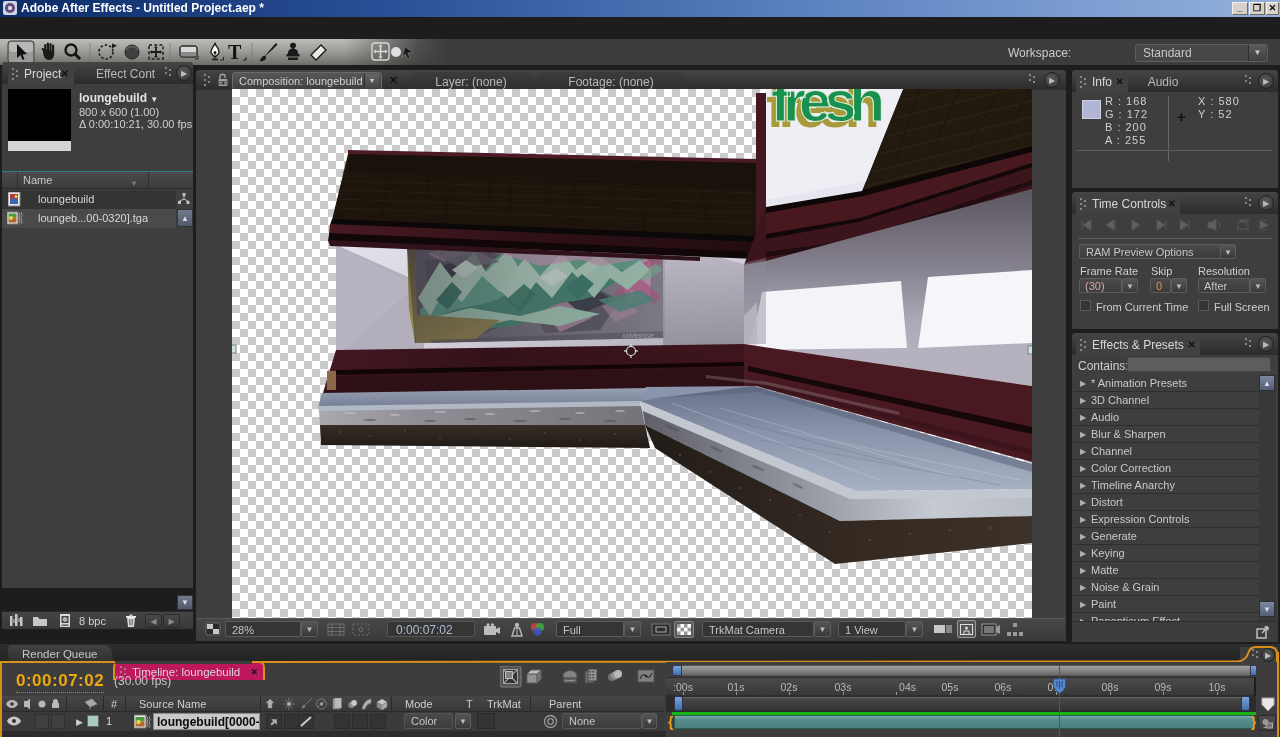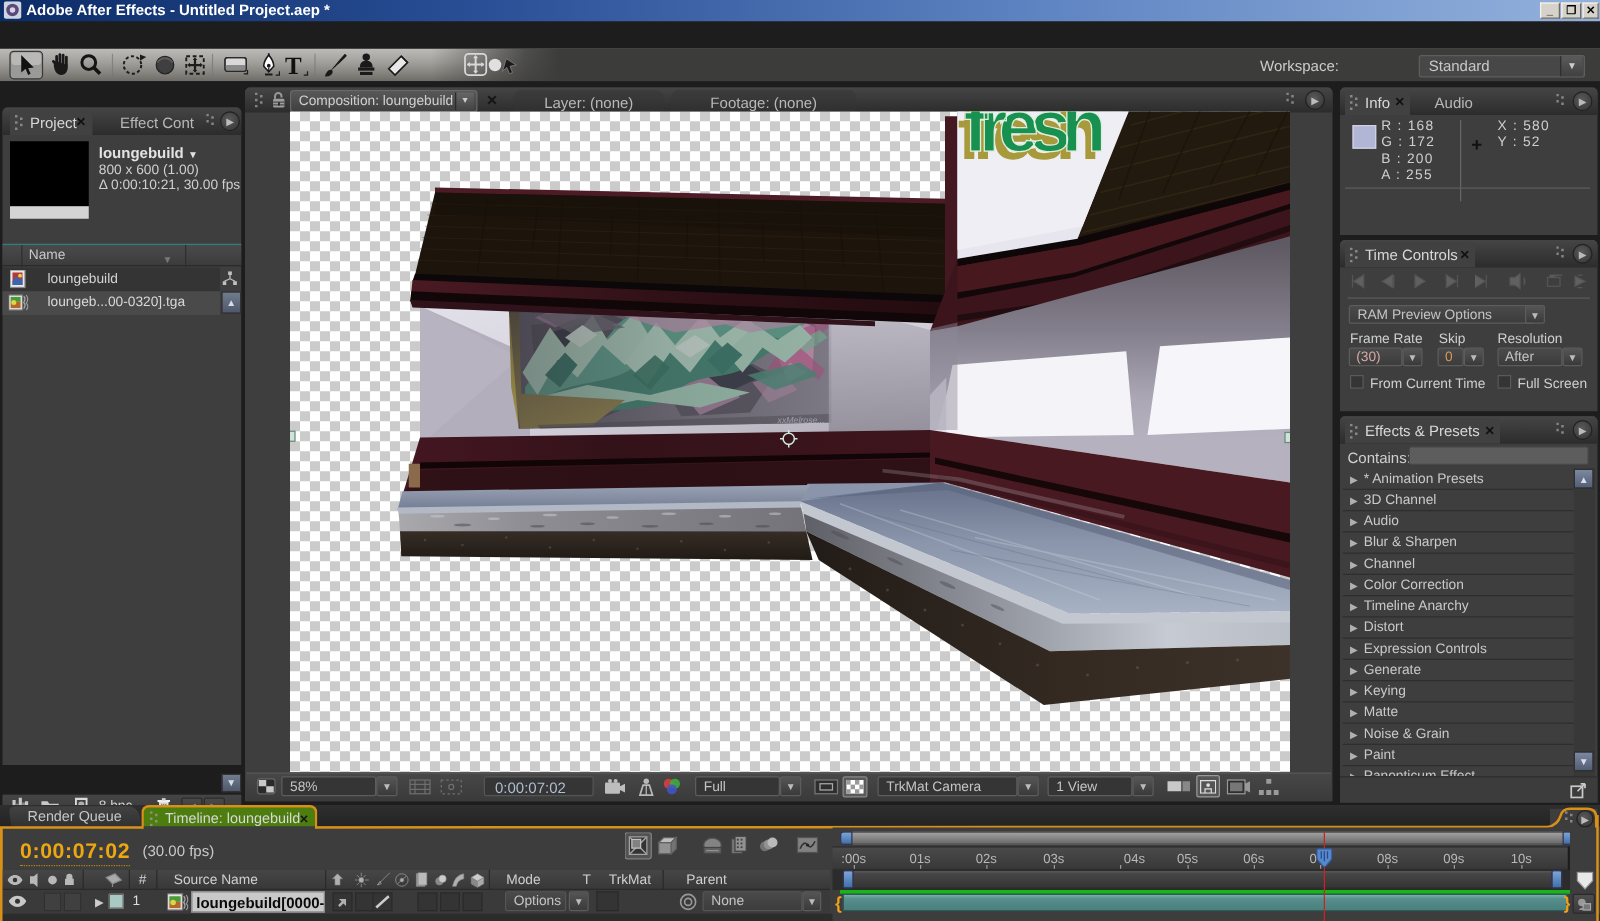--- a/index.html
+++ b/index.html
@@ -145,21 +145,21 @@
     </g>
     <circle cx="396" cy="13" r="5" fill="#e0e0e0"></circle>
     <path d="M405 8 L413 13 L408 14 L410 19 L407.5 20 L405.5 15 L402 18 Z" fill="#1a1a1a" stroke="#888" stroke-width=".6"></path>
   </svg>
   <div id="wslabel" class="abs">Workspace:</div>
   <div id="wsbox" class="abs">Standard</div>
   <div id="wsarrow" class="abs">▼</div>
 
   <div class="abs" style="left:0;top:65px;width:1280px;height:672px;background:#1d1d1d"></div>
 
-  <div id="projpanel" class="abs panel" style="left:2px;top:86px;width:191px;height:526px">
+  <div id="projpanel" class="abs panel" style="left:2px;top:62px;width:191px;height:526px">
     <div class="tabbar">
       <div class="tab-active" style="left:6px;width:66px">
         <svg class="grip" style="position:absolute;left:4px;top:4px" viewBox="0 0 11 12">
           <g fill="#999">
               <rect x="0" y="0" width="2" height="2"></rect>
               <rect x="4" y="2" width="2" height="2"></rect>
               <rect x="0" y="5" width="2" height="2"></rect>
               <rect x="4" y="7" width="2" height="2"></rect>
               <rect x="0" y="10" width="2" height="2"></rect>
             </g>
@@ -597,21 +597,21 @@
           <rect x="1028" y="346" width="8" height="8" fill="#cfe4d8" stroke="#6a8a7a" stroke-width="1"></rect>
         </g>
       </svg>
     </div>
 
     <div class="abs" style="left:1px;top:548px;width:868px;height:23px;background:linear-gradient(#474747,#3a3a3a);border-top:1px solid #585858">
       <svg class="abs" style="left:8px;top:3px" width="16" height="14" viewBox="0 0 16 14">
         <rect x="1" y="1" width="14" height="12" rx="2" fill="#2a2a2a" stroke="#666"></rect>
         <path d="M2 2 L8 2 L8 7 L14 7 L14 12 L8 12 L8 7 L2 7 Z" fill="#c8c8c8"></path>
       </svg>
-      <div class="dd" style="left:28px;top:2px;width:76px;height:16px;padding:2px 0 0 6px;background:#353535">58%</div>
+      <div class="dd" style="left:28px;top:2px;width:76px;height:16px;padding:2px 0 0 6px;background:#353535">28%</div>
       <div class="dda" style="left:104px;top:2px;width:17px;height:16px;line-height:16px">▼</div>
       <svg class="abs" style="left:130px;top:4px" width="44px" height="13" viewBox="0 0 44 13">
         <g stroke="#6e6e6e" fill="none">
           <rect x="1" y="1" width="16" height="11"></rect>
             <line x1="5" y1="1" x2="5" y2="12"></line>
             <line x1="13" y1="1" x2="13" y2="12"></line>
             <line x1="1" y1="4.5" x2="17" y2="4.5"></line>
             <line x1="1" y1="8.5" x2="17" y2="8.5"></line>
           <rect x="26" y="1" width="16" height="11" stroke-dasharray="2 2"></rect>
             <circle cx="34" cy="6.5" r="2"></circle>
@@ -887,21 +887,21 @@
     <svg class="grip" style="position:absolute;left:1252px;top:5px" viewBox="0 0 11 12">
       <g fill="#999">
           <rect x="0" y="0" width="2" height="2"></rect>
           <rect x="4" y="2" width="2" height="2"></rect>
           <rect x="0" y="5" width="2" height="2"></rect>
           <rect x="4" y="7" width="2" height="2"></rect>
         </g>
     </svg>
     <div class="pmenu" style="left:1261px;top:4px;width:14px;height:14px;line-height:13px">▶</div>
 
-    <div class="abs" style="left:113px;top:0;width:141px;height:19px;background:#4d7c0f;border:2px solid #d89018;border-bottom:none;border-radius:6px 6px 0 0">
+    <div class="abs" style="left:113px;top:17px;width:152px;height:19px;background:#be185d;border:2px solid #d89018;border-bottom:none;border-radius:6px 6px 0 0">
       <svg class="grip" style="position:absolute;left:5px;top:3px" viewBox="0 0 11 12">
         <g fill="#999">
             <rect x="0" y="0" width="2" height="2"></rect>
             <rect x="4" y="2" width="2" height="2"></rect>
             <rect x="0" y="5" width="2" height="2"></rect>
             <rect x="4" y="7" width="2" height="2"></rect>
             <rect x="0" y="10" width="2" height="2"></rect>
           </g>
       </svg>
       <div class="abs" style="left:17px;top:3px;color:#d8d8d8;font-size:11.5px;white-space:nowrap">Timeline: loungebuild</div>
@@ -1042,21 +1042,21 @@
           <path d="M2 5 L6 5 L6 2 L10 6 L6 10 L6 7 L2 7 Z" fill="#b0b0b0" transform="rotate(-45 6 6)"></path>
         </svg>
       <div class="abs" style="left:284px;top:2px;width:16px;height:15px;background:#343434;border:1px solid #2a2a2a"></div>
       <div class="abs" style="left:298px;top:2px;width:16px;height:15px;background:#343434;border:1px solid #2a2a2a"></div>
       <svg class="abs" style="left:299px;top:3px" width="14" height="13" viewBox="0 0 14 13">
           <line x1="2" y1="11" x2="12" y2="2" stroke="#ccc" stroke-width="2"></line>
         </svg>
       <div class="abs" style="left:334px;top:2px;width:16px;height:15px;background:#343434;border:1px solid #2a2a2a"></div>
       <div class="abs" style="left:352px;top:2px;width:16px;height:15px;background:#343434;border:1px solid #2a2a2a"></div>
       <div class="abs" style="left:370px;top:2px;width:16px;height:15px;background:#343434;border:1px solid #2a2a2a"></div>
-      <div class="dd" style="left:404px;top:1px;width:49px;height:16px;padding:1px 0 0 6px;border-color:#555">Options</div>
+      <div class="dd" style="left:404px;top:1px;width:49px;height:16px;padding:1px 0 0 6px;border-color:#555">Color</div>
       <div class="dda" style="left:455px;top:1px;width:16px;height:16px;line-height:16px">▼</div>
       <div class="abs" style="left:477px;top:1px;width:18px;height:16px;background:#343434;border:1px solid #2a2a2a"></div>
       <svg class="abs" style="left:543px;top:2px" width="15" height="15" viewBox="0 0 15 15">
         <circle cx="7.5" cy="7.5" r="6" fill="none" stroke="#999" stroke-width="1.3"></circle>
         <circle cx="7.5" cy="7.5" r="2.8" fill="none" stroke="#999" stroke-width="1.3"></circle>
       </svg>
       <div class="dd" style="left:562px;top:1px;width:80px;height:16px;padding:1px 0 0 6px;border-color:#555">None</div>
       <div class="dda" style="left:642px;top:1px;width:15px;height:16px;line-height:16px">▼</div>
     </div>
     <div class="abs" style="left:0;top:87px;width:1280px;height:6px;background:#2c2c2c"></div>

